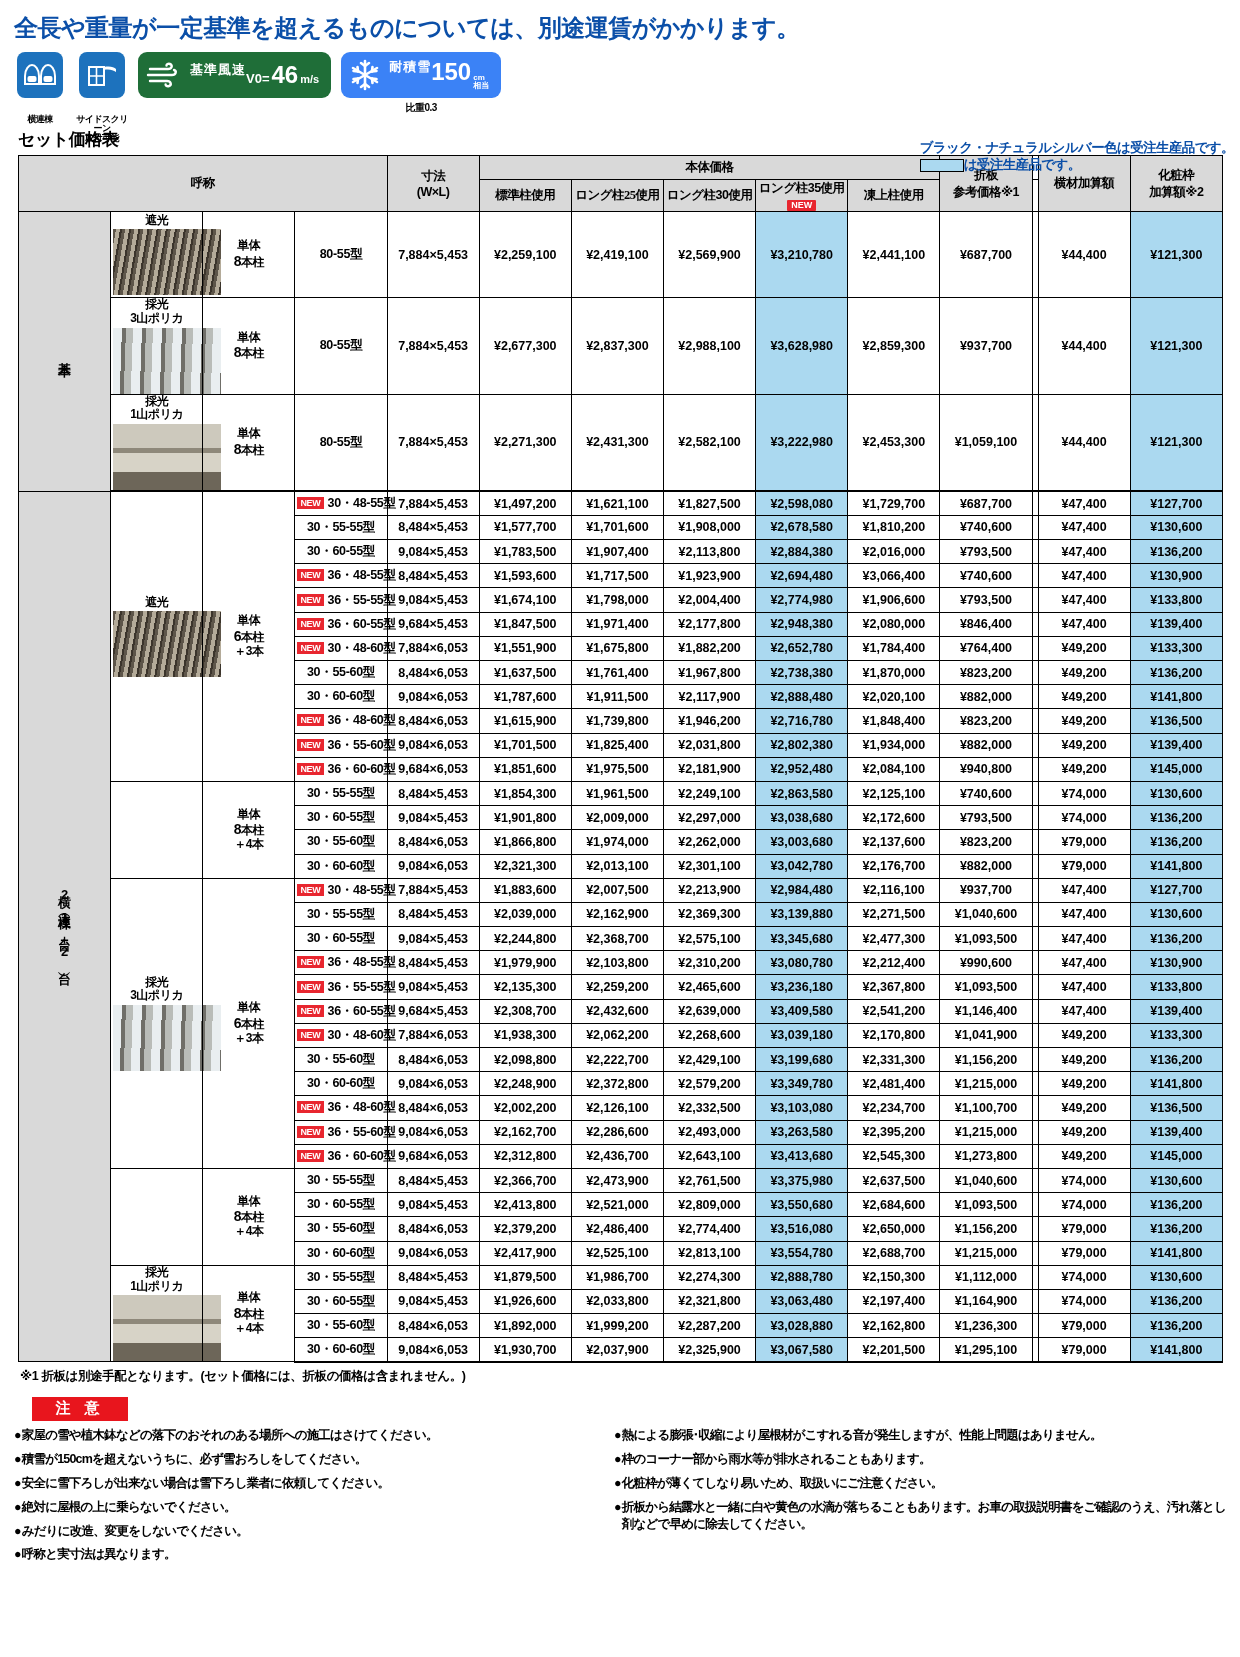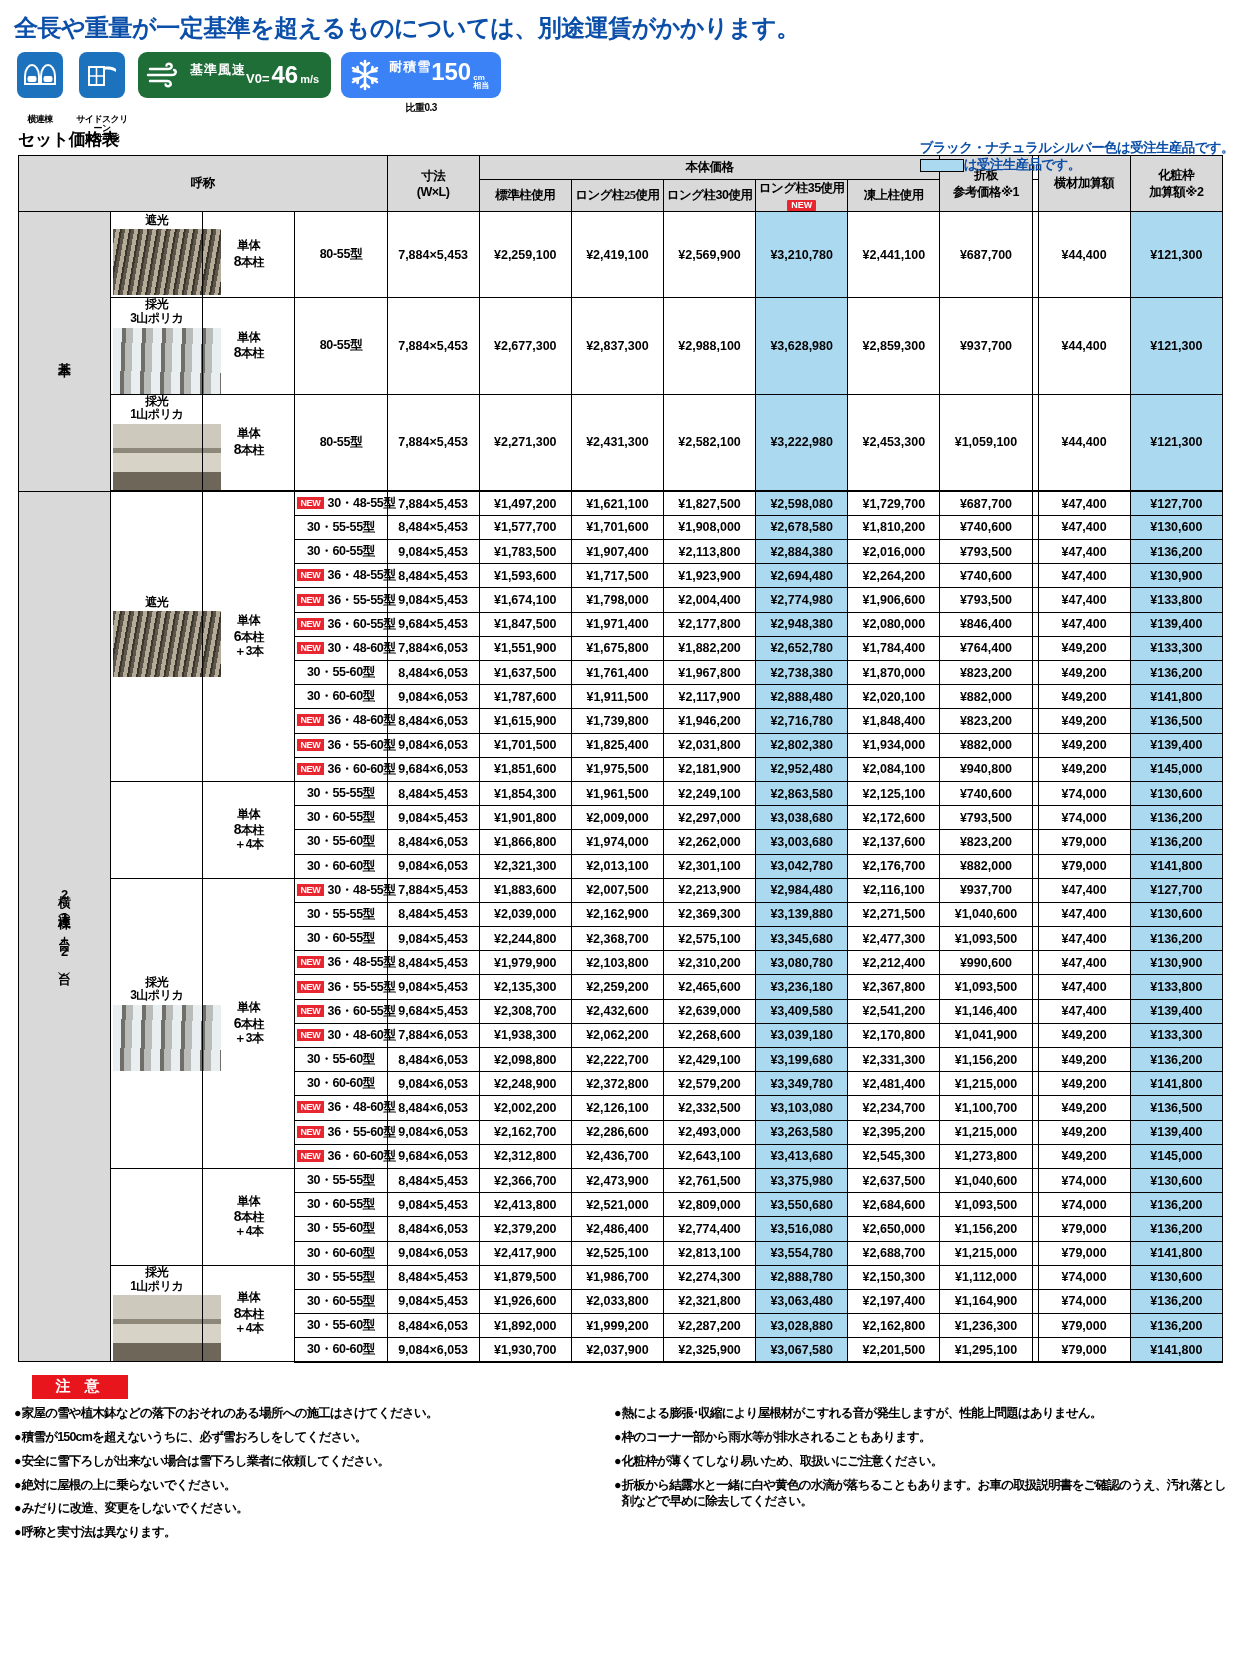--- a/index.html
+++ b/index.html
@@ -417,21 +417,21 @@
         <td class="price-c">¥47,400</td>
         <td class="price-c hl">¥136,200</td>
       </tr>
       <tr class="r-norm">
         <td class="model"><span class="new-tag">NEW</span>36・48-55型</td>
         <td class="dim">8,484×5,453</td>
         <td class="price-c">¥1,593,600</td>
         <td class="price-c">¥1,717,500</td>
         <td class="price-c">¥1,923,900</td>
         <td class="price-c hl">¥2,694,480</td>
-        <td class="price-c">¥2,264,200</td>
+        <td class="price-c">¥3,066,400</td>
         <td class="price-c">¥740,600</td>
         <td class="gap-col"></td>
         <td class="price-c">¥47,400</td>
         <td class="price-c hl">¥130,900</td>
       </tr>
       <tr class="r-norm">
         <td class="model"><span class="new-tag">NEW</span>36・55-55型</td>
         <td class="dim">9,084×5,453</td>
         <td class="price-c">¥1,674,100</td>
         <td class="price-c">¥1,798,000</td>
@@ -857,20 +857,21 @@
         <td class="price-c">¥2,201,500</td>
         <td class="price-c">¥1,295,100</td>
         <td class="gap-col"></td>
         <td class="price-c">¥79,000</td>
         <td class="price-c hl">¥141,800</td>
       </tr>
     </tbody>
 </table>
 
 <div class="footnotes">
+  <div>※1 折板は別途手配となります。(セット価格には、折板の価格は含まれません。)</div>
 </div>
 
 <div class="caution-wrap">
   <div class="caution-title">注 意</div>
   <div class="caution-cols">
     <div class="caution-col" id="caution-left">
         <div class="caution-item">
           <span class="bullet">●</span>
           <span class="txt">家屋の雪や植木鉢などの落下のおそれのある場所への施工はさけてください。</span>
         </div>

